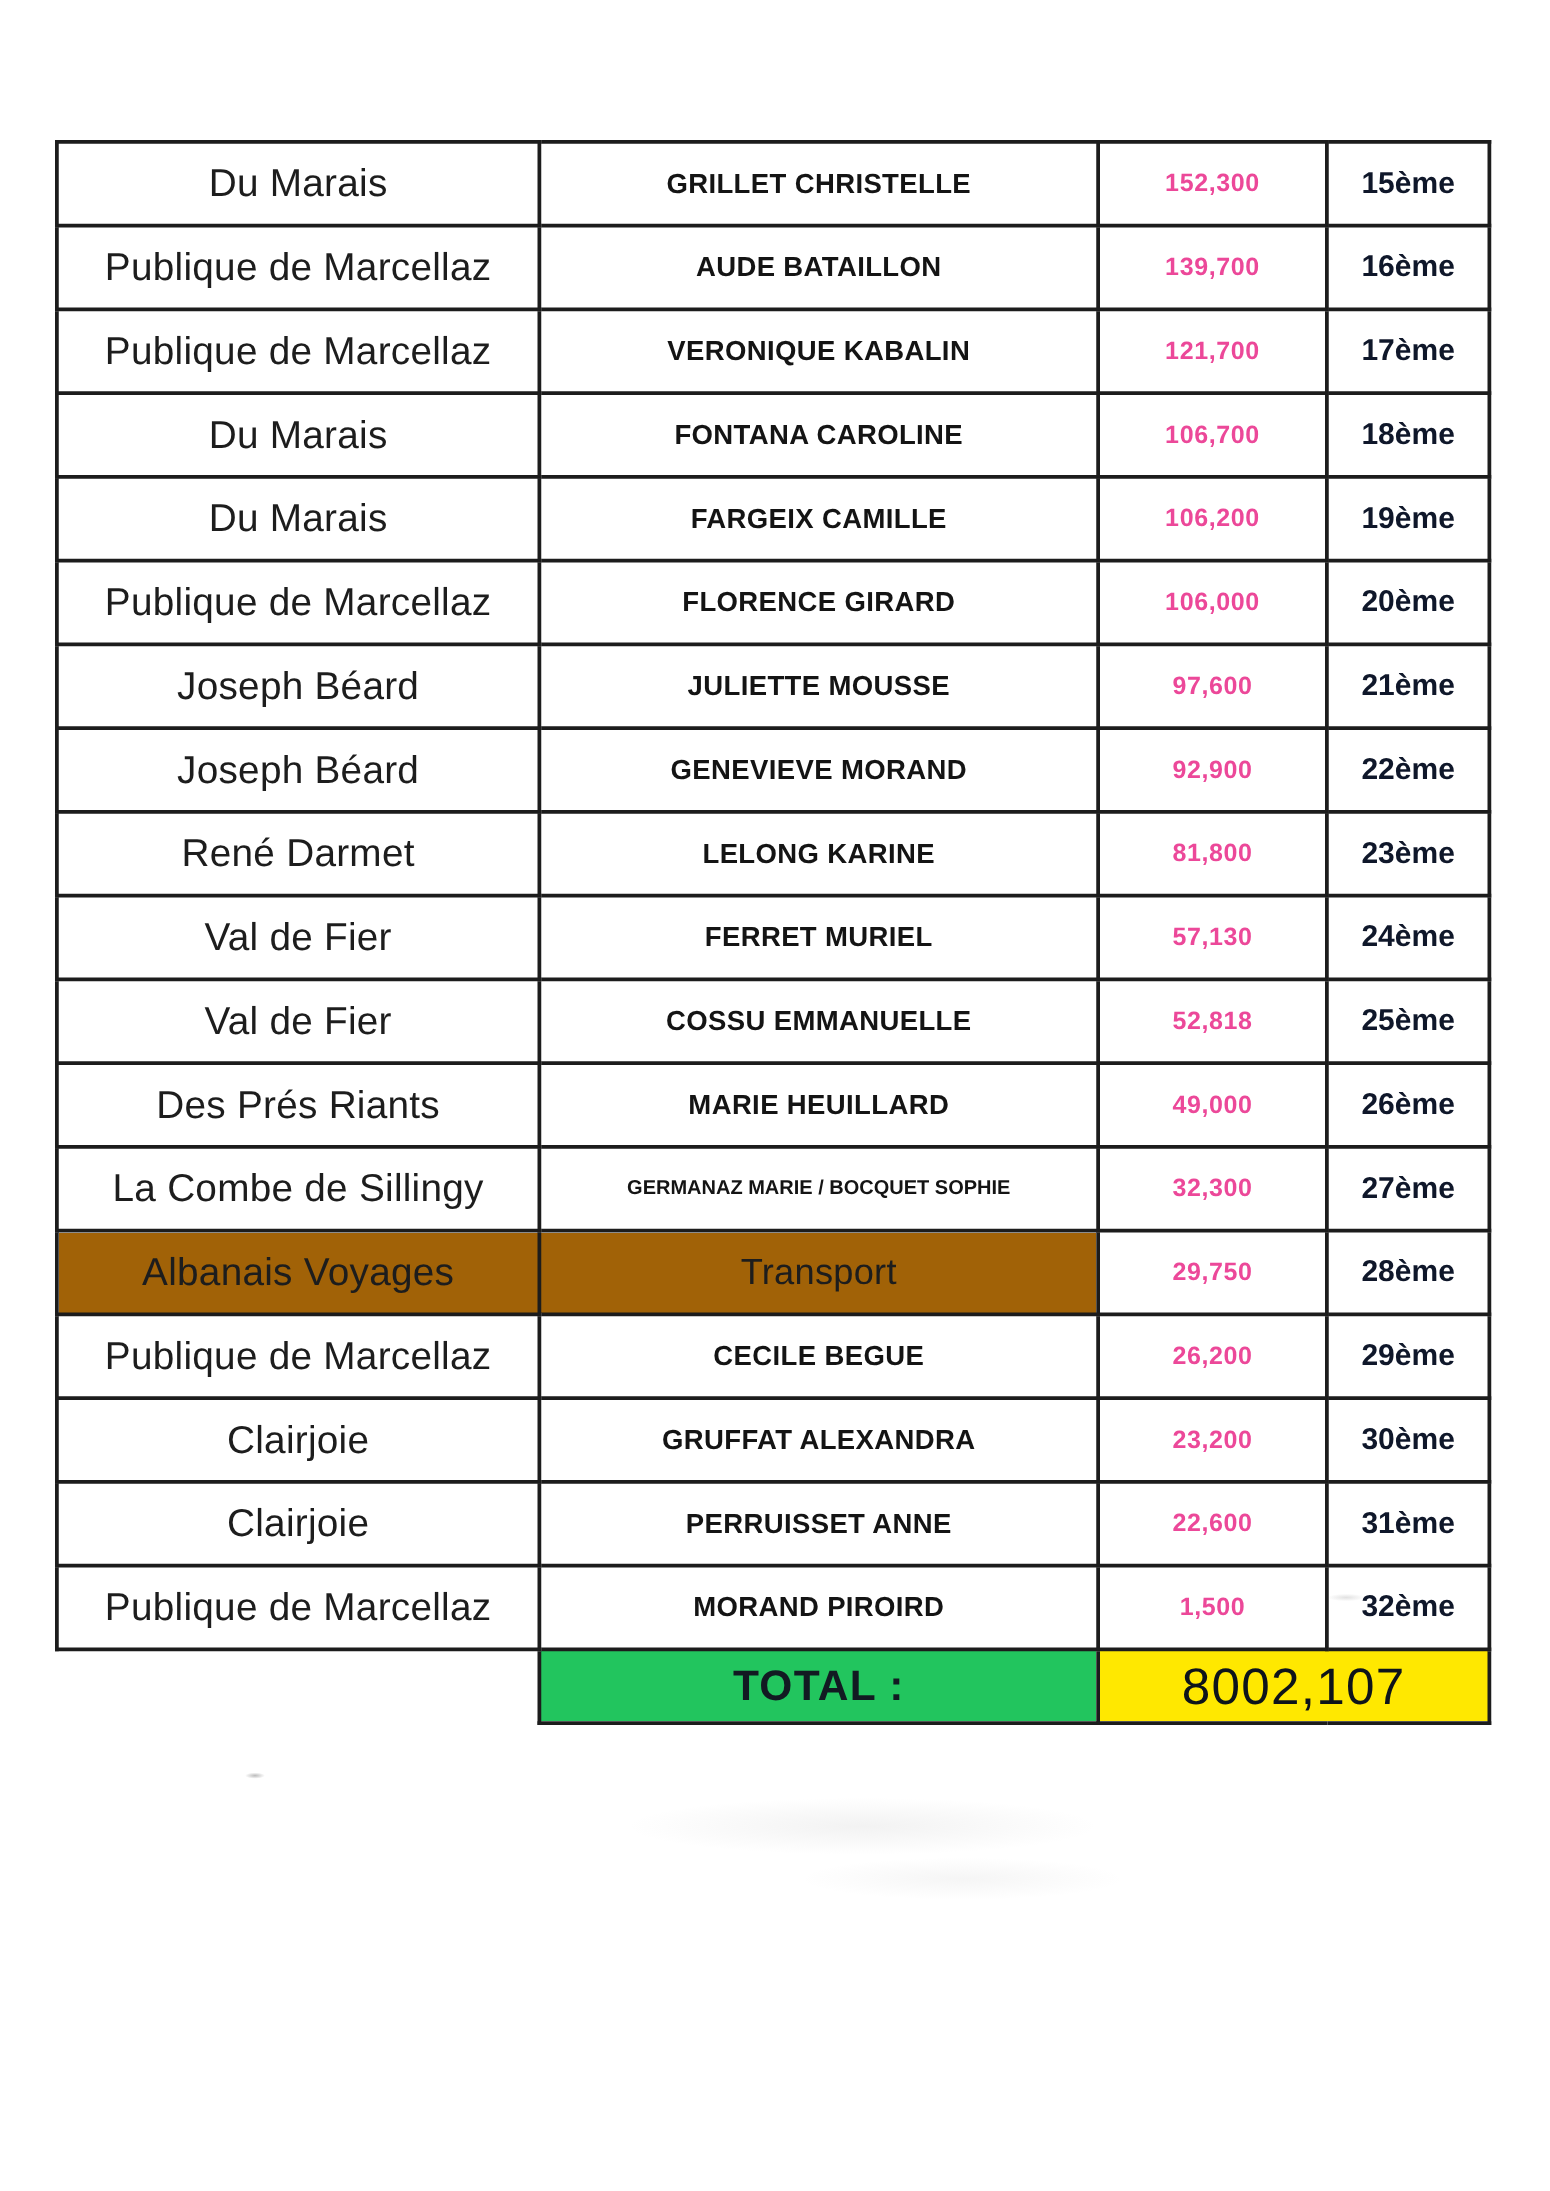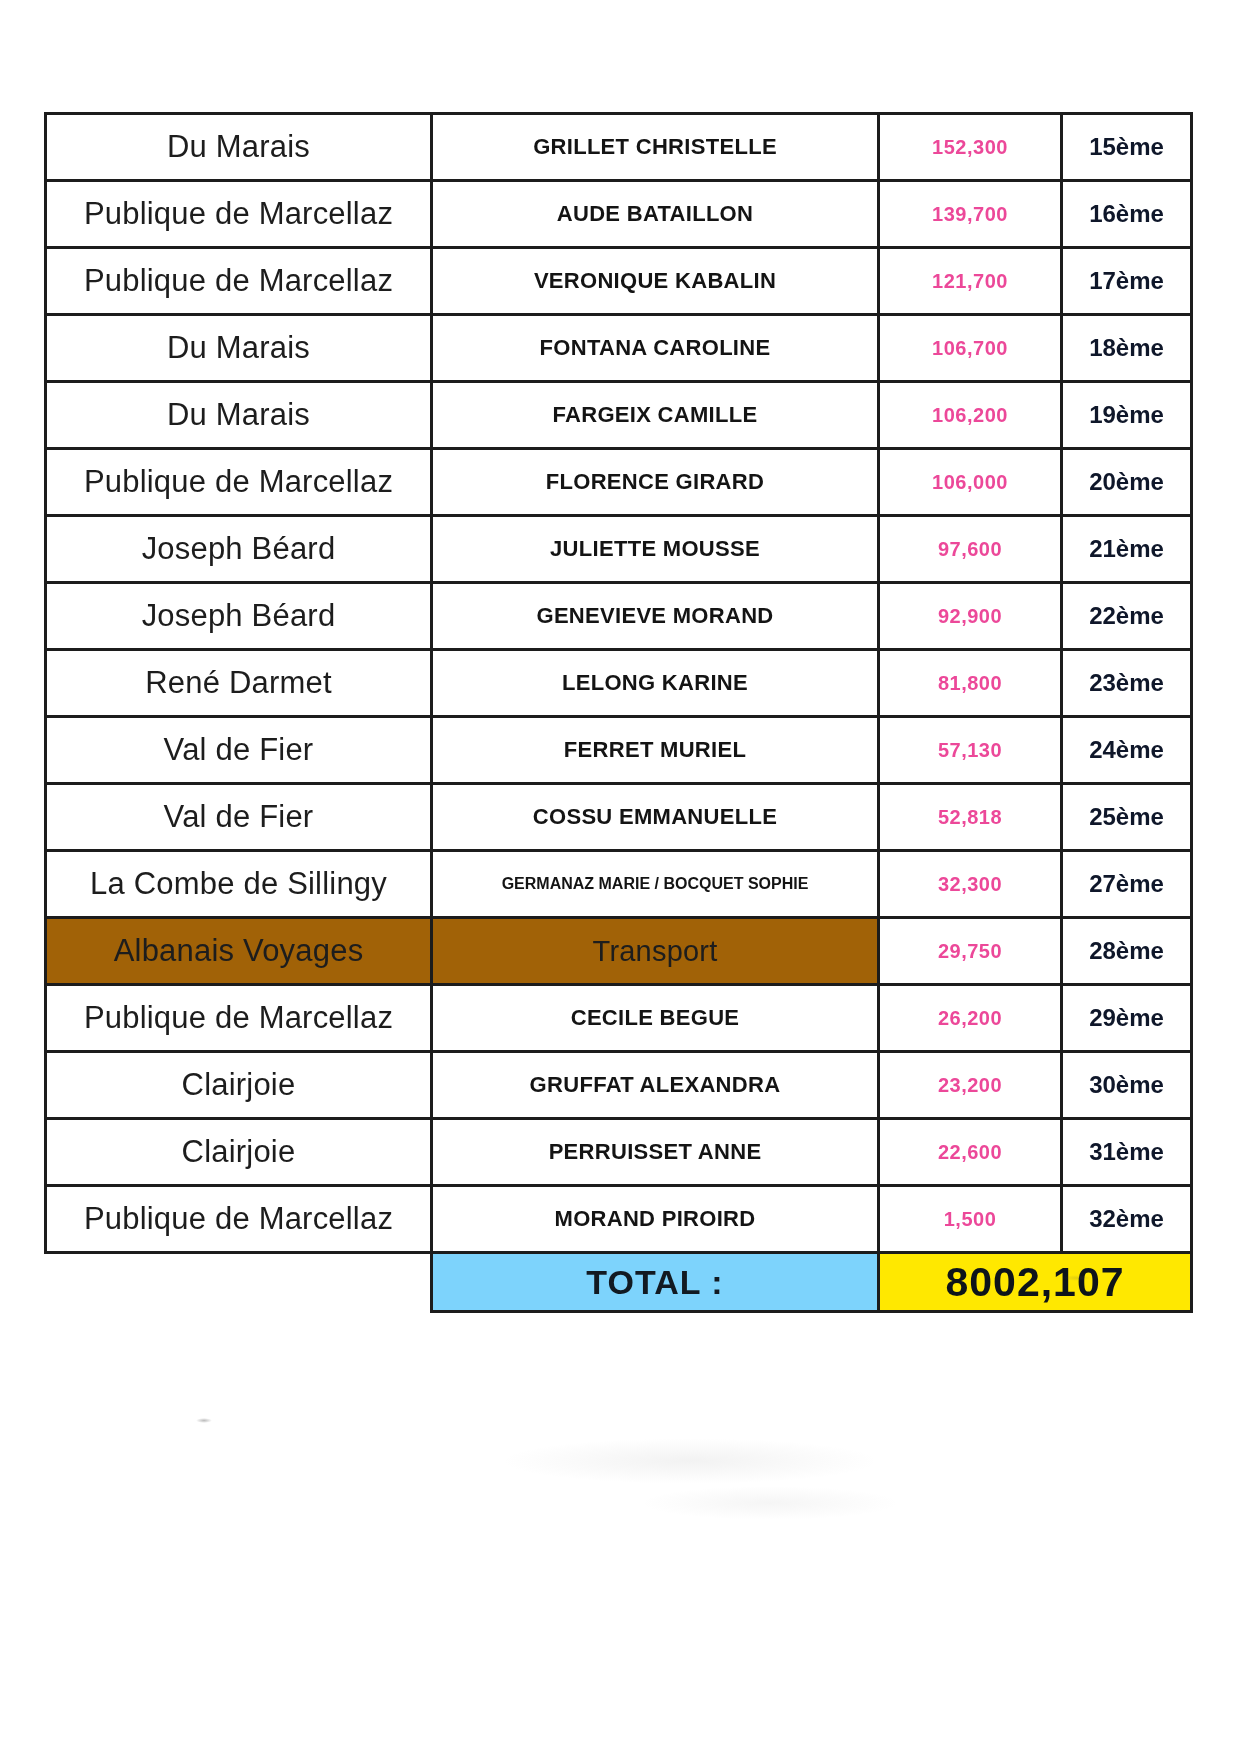--- a/index.html
+++ b/index.html
@@ -63,30 +63,30 @@
     font-weight: bold;
   }
   tr.highlight td.school,
   tr.highlight td.name { background: #a16207; }
   tr.total-row { height: 59px; }
   td.spacer {
     border: none;
     background: transparent;
   }
   td.total-label {
-    background: #7dd3fc;
+    background: #22c55e;
     font-size: 34px;
     font-weight: bold;
     color: #121a22;
     letter-spacing: 1px;
   }
   td.total-value {
     background: #ffe800;
     font-size: 41px;
-    font-weight: bold;
+    font-weight: normal;
     color: #0e141a;
     letter-spacing: 1px;
   }
   
   .noise {
     position: absolute;
     border-radius: 50%;
     pointer-events: none;
   }
   .noise-1 {
@@ -179,20 +179,26 @@
           <td class="score">57,130</td>
           <td class="rank">24ème</td>
         </tr>
         <tr class="data-row">
           <td class="school">Val de Fier</td>
           <td class="name">COSSU EMMANUELLE</td>
           <td class="score">52,818</td>
           <td class="rank">25ème</td>
         </tr>
         <tr class="data-row">
+          <td class="school">Des Prés Riants</td>
+          <td class="name">MARIE HEUILLARD</td>
+          <td class="score">49,000</td>
+          <td class="rank">26ème</td>
+        </tr>
+        <tr class="data-row">
           <td class="school">La Combe de Sillingy</td>
           <td class="name small">GERMANAZ MARIE / BOCQUET SOPHIE</td>
           <td class="score">32,300</td>
           <td class="rank">27ème</td>
         </tr>
         <tr class="data-row highlight">
           <td class="school">Albanais Voyages</td>
           <td class="name large">Transport</td>
           <td class="score">29,750</td>
           <td class="rank">28ème</td>

